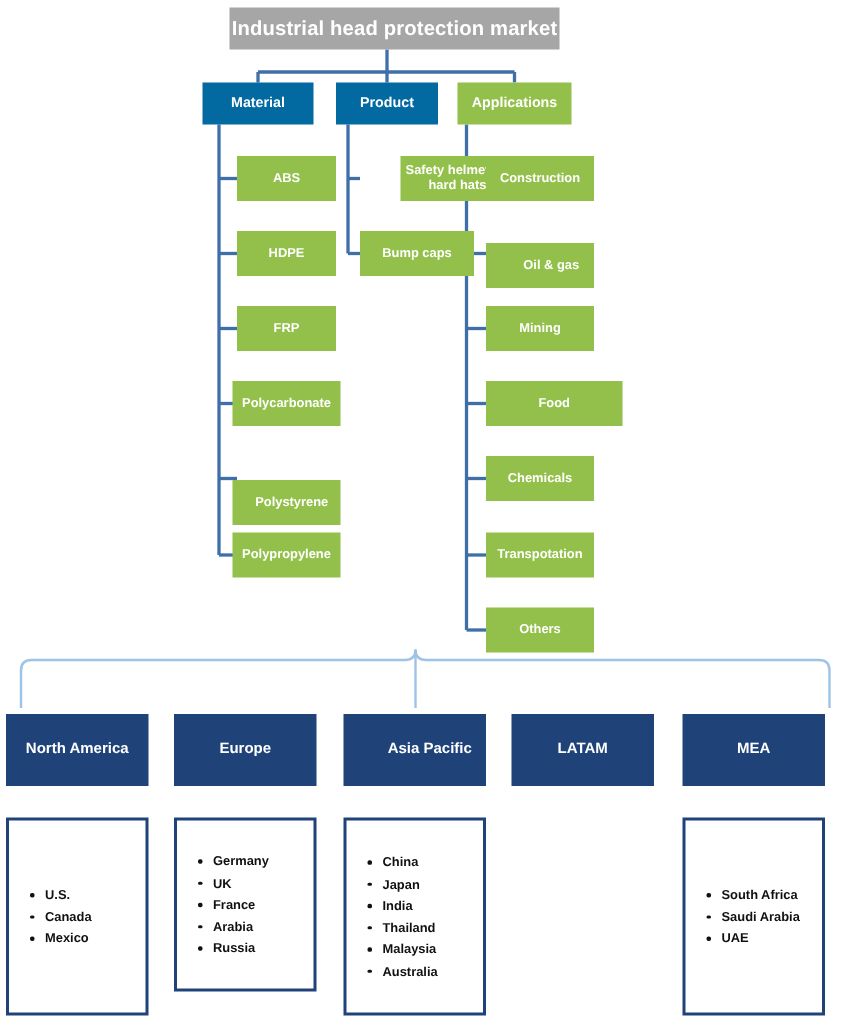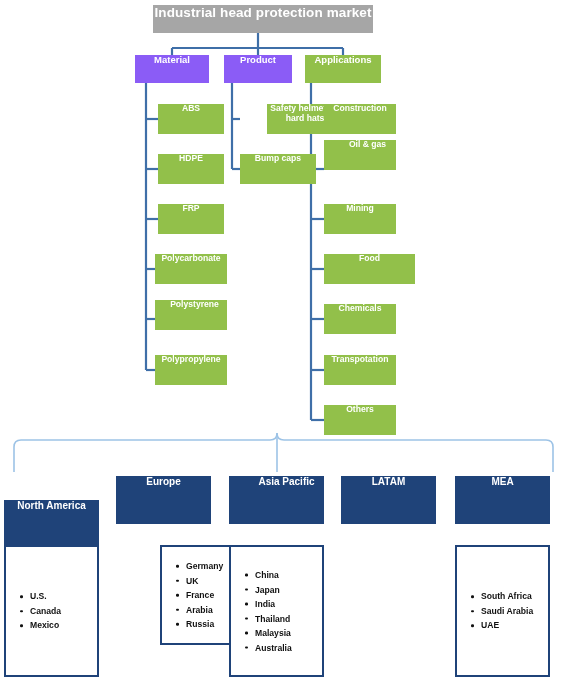--- a/index.html
+++ b/index.html
@@ -8,34 +8,34 @@
     background:#ffffff;
     font-family:"Liberation Sans", sans-serif;
     position:relative;
     overflow:hidden;
   }
   .canvas{position:absolute;inset:0;}
   svg.lines{position:absolute;left:0;top:0;width:567px;height:683px;pointer-events:none;}
 
   .node{
     position:absolute;
-    display:flex;justify-content:center;
+    display:flex;align-items:center;justify-content:center;
     text-align:center;
     color:#ffffff;
     font-weight:bold;
     line-height:1.15;
     box-sizing:border-box;
   }
   .title-node{
     background:#a6a6a6;
     font-size:13.5px;
     letter-spacing:.1px;
   }
   .cat-node{
-    background:#8b5cf6;
+    background:#0369a1;
     font-size:9.5px;
   }
   .cat-node.green{background:#92c04a;}
   .leaf-node{
     background:#92c04a;
     font-size:8.6px;
     padding:0 3px;
   }
   .region-node{
     background:#1f4379;
@@ -137,57 +137,57 @@
   </div>
   <div class="node leaf-node" style="left:158px;top:154px;width:66px;height:30px;">
     <span>HDPE</span>
   </div>
   <div class="node leaf-node" style="left:158px;top:204px;width:66px;height:30px;">
     <span>FRP</span>
   </div>
   <div class="node leaf-node" style="left:155px;top:254px;width:72px;height:30px;">
     <span>Polycarbonate</span>
   </div>
-  <div class="node leaf-node" style="left:155px;top:300px;width:72px;height:30px;padding-left:10px;">
+  <div class="node leaf-node" style="left:155px;top:320px;width:72px;height:30px;padding-left:10px;">
     <span>Polystyrene</span>
   </div>
   <div class="node leaf-node" style="left:155px;top:355px;width:72px;height:30px;">
     <span>Polypropylene</span>
   </div>
 
   <div class="node leaf-node" style="left:240px;top:104px;width:76px;height:30px;margin-left:27px;">
     <span>Safety helmets &amp; hard hats</span>
   </div>
   <div class="node leaf-node" style="left:240px;top:154px;width:76px;height:30px;">
     <span>Bump caps</span>
   </div>
 
   <div class="node leaf-node" style="left:324px;top:104px;width:72px;height:30px;">
     <span>Construction</span>
   </div>
-  <div class="node leaf-node" style="left:324px;top:140px;width:72px;height:30px;padding-left:18px;">
+  <div class="node leaf-node" style="left:324px;top:162px;width:72px;height:30px;padding-left:18px;">
     <span>Oil &amp; gas</span>
   </div>
   <div class="node leaf-node" style="left:324px;top:204px;width:72px;height:30px;">
     <span>Mining</span>
   </div>
   <div class="node leaf-node" style="left:324px;top:254px;width:91px;height:30px;">
     <span>Food</span>
   </div>
   <div class="node leaf-node" style="left:324px;top:304px;width:72px;height:30px;">
     <span>Chemicals</span>
   </div>
   <div class="node leaf-node" style="left:324px;top:355px;width:72px;height:30px;">
     <span>Transpotation</span>
   </div>
   <div class="node leaf-node" style="left:324px;top:405px;width:72px;height:30px;">
     <span>Others</span>
   </div>
 
-  <div class="node region-node" style="left:4px;top:476px;width:95px;height:48px;margin-top:24px;">
+  <div class="node region-node" style="left:4px;top:476px;width:95px;height:48px;">
     <span>North America</span>
   </div>
   <div class="node region-node" style="left:116px;top:476px;width:95px;height:48px;">
     <span>Europe</span>
   </div>
   <div class="node region-node" style="left:229px;top:476px;width:95px;height:48px;padding-left:20px;">
     <span>Asia Pacific</span>
   </div>
   <div class="node region-node" style="left:341px;top:476px;width:95px;height:48px;">
     <span>LATAM</span>
@@ -196,21 +196,21 @@
     <span>MEA</span>
   </div>
 
   <div class="region-box" style="left:4px;top:545px;width:95px;height:132px;">
     <ul>
         <li>U.S.</li>
         <li>Canada</li>
         <li>Mexico</li>
       </ul>
   </div>
-  <div class="region-box" style="left:116px;top:545px;width:95px;height:100px;margin-left:44px;">
+  <div class="region-box" style="left:116px;top:545px;width:95px;height:116px;">
     <ul>
         <li>Germany</li>
         <li>UK</li>
         <li>France</li>
         <li>Arabia</li>
         <li>Russia</li>
       </ul>
   </div>
   <div class="region-box" style="left:229px;top:545px;width:95px;height:132px;">
     <ul>

